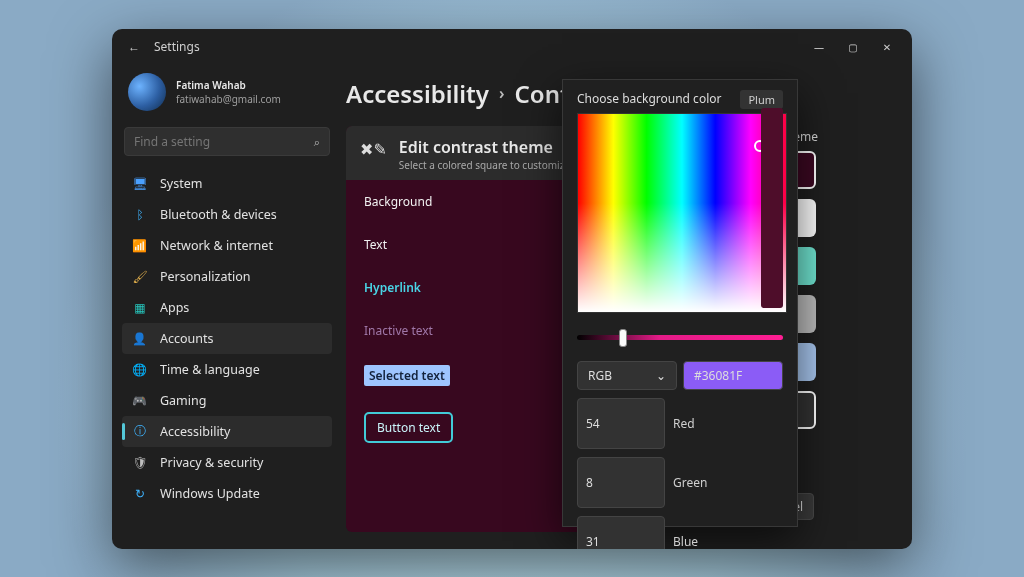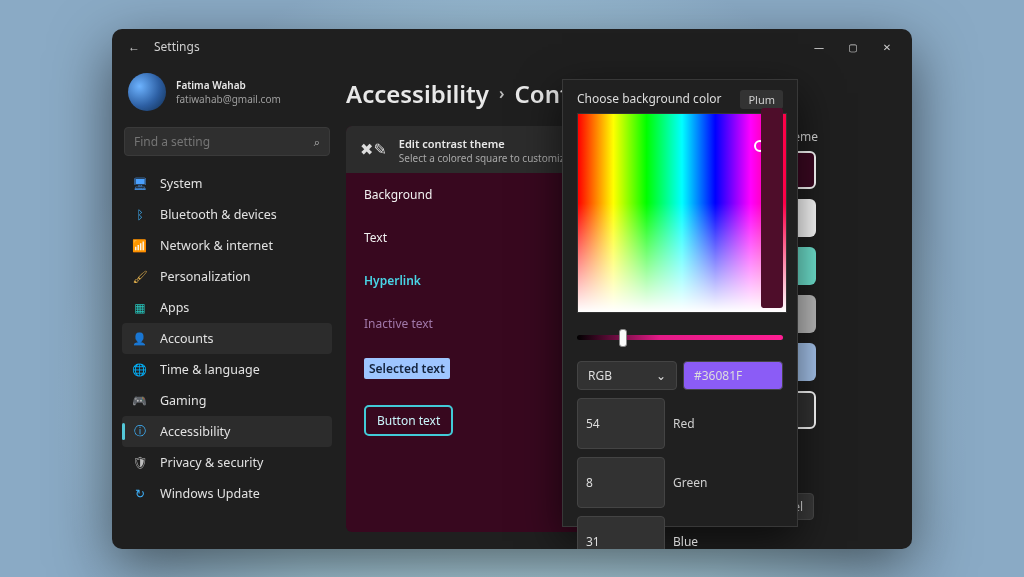--- a/index.html
+++ b/index.html
@@ -34,21 +34,21 @@
 .nav .ic { width:16px; height:16px; display:flex; align-items:center; justify-content:center; font-size:12px; }
 
 .main { flex:1; padding:10px 20px 14px 4px; position:relative; }
 .breadcrumb { font-size:24px; font-weight:600; display:flex; gap:10px; align-items:center; margin:2px 0 16px 0; }
 .breadcrumb .chev { font-size:16px; color:#bdbdbd; }
 
 .content-row { display:flex; gap:16px; height:calc(100% - 54px); }
 .panel { background:#38081f; border-radius:6px; flex:1; max-width:280px; overflow:hidden; }
 .panel-head { display:flex; gap:12px; padding:10px 14px 8px 14px; background:#2c2c2c; }
 .panel-head .hicon { color:#ddd; font-size:16px; margin-top:2px;}
-.panel-head .hti { font-size:11px; font-weight:600; }
+.panel-head .hti { font-size:16px; font-weight:600; }
 .panel-head .hsub { font-size:10px; color:#a9a9a9; }
 .panel-items { padding:0 18px; }
 .p-item { font-size:12px; color:#f1f1f1; padding:13px 0; border:0; }
 .p-hyperlink { color:#49d5e6; font-weight:600; }
 .p-inactive { color:#a078a9; }
 .p-selected { display:inline-block; background:#9ec5ff; color:#13223c; padding:2px 5px; border-radius:2px; font-weight:600;}
 .p-button { display:inline-block; border:2px solid #42cbd8; color:#caf5fb; padding:5px 11px; border-radius:5px; font-size:12px; }
 
 .right-col { width:180px; position:relative; padding-top:2px;}
 .right-label { font-size:12px; color:#d8d8d8; text-align:right; padding-right:4px; margin-bottom:6px; }

